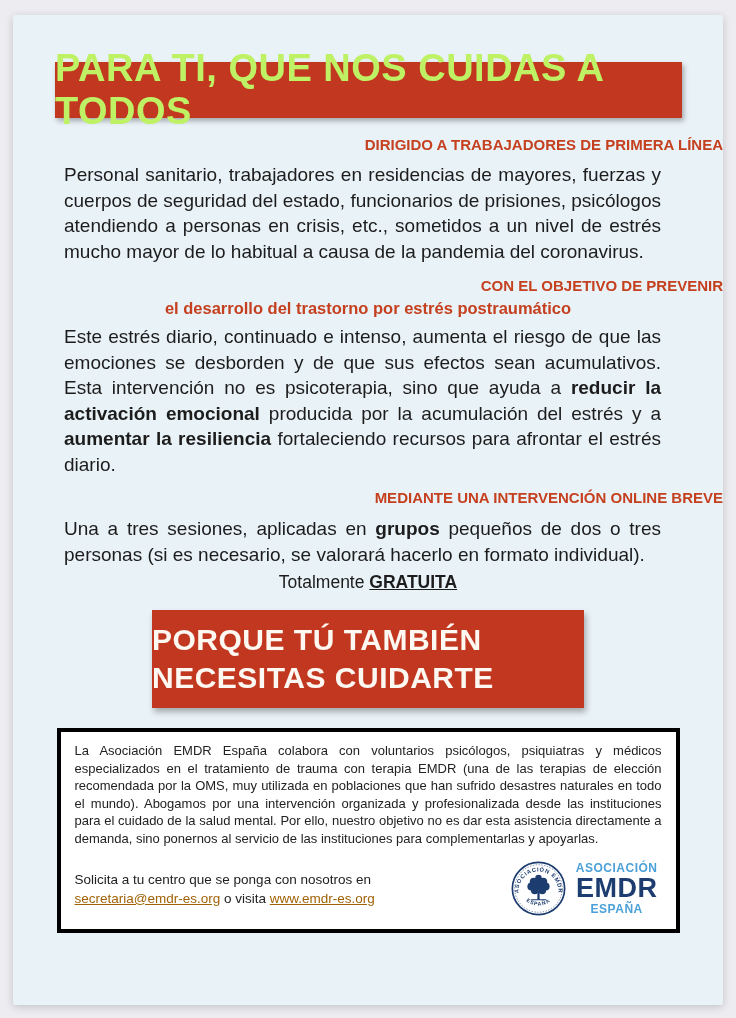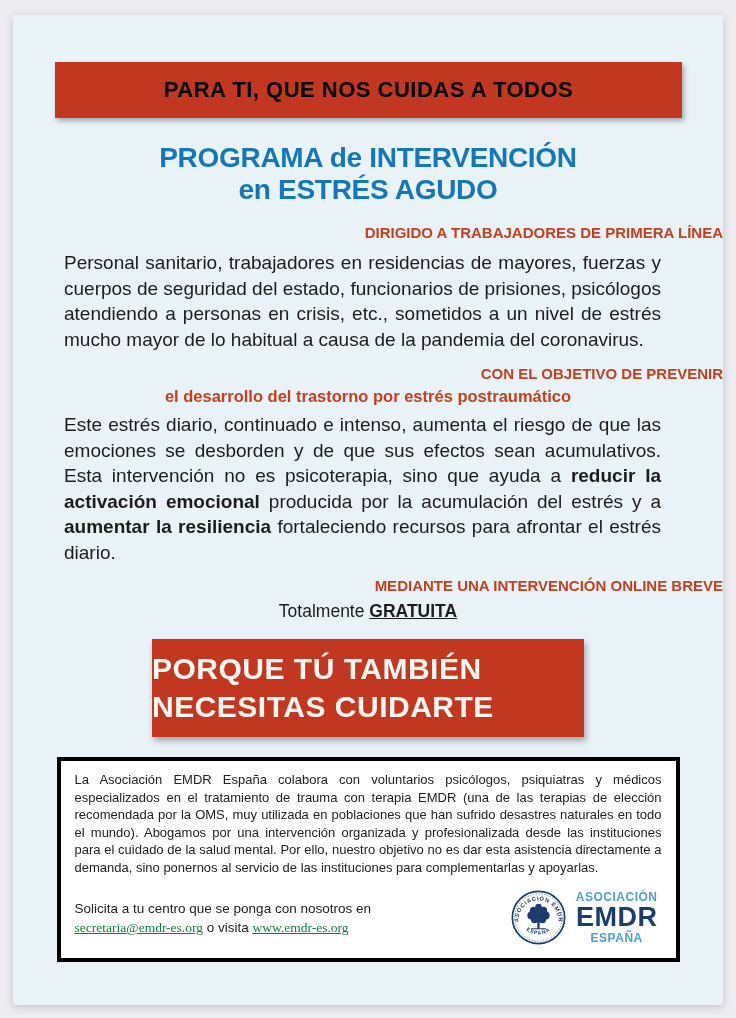--- a/index.html
+++ b/index.html
@@ -27,23 +27,23 @@
     background:var(--page-bg);
     border-radius:3px;
     box-shadow:0 2px 8px rgba(0,0,0,0.18);
     padding-top:47px;
     overflow:hidden;
   }
   .banner{
     margin:0 41px 0 42px;
     height:56px;
     background:var(--banner-red);
-    color:#000000;
-    font-weight:700;
-    font-size:22px;
+    color:#bef264;
+    font-weight:700;
+    font-size:38px;
     letter-spacing:0.5px;
     display:flex;align-items:center;justify-content:center;
     box-shadow:2px 3px 5px rgba(0,0,0,0.30);
   }
   .program-title{
     margin-top:24px;
     text-align:center;
     color:var(--title-blue);
     font-weight:700;
     font-size:28px;
@@ -115,24 +115,23 @@
     display:flex;
     align-items:center;
     justify-content:space-between;
   }
   .contact{
     font-size:13.5px;
     line-height:19px;
     color:#222;
   }
   .contact a{
-    color:#15803d;
+    color:#a16207;
     text-decoration:underline;
     cursor:pointer;
-    font-family:Liberation Serif, serif;
   }
   .logo-row{
     display:flex;
     align-items:center;
     gap:9px;
     padding-right:4px;
   }
   .seal{width:57px;height:57px;}
   .logo-text{
     text-align:center;
@@ -154,33 +153,30 @@
 </style>
 </head>
 <body>
 
 <div class="page">
 
   <div class="banner">
     <span>PARA TI, QUE NOS CUIDAS A TODOS</span>
   </div>
 
-  <div class="program-title">
-    <div>PROGRAMA de INTERVENCIÓN</div>
-    <div>en ESTRÉS AGUDO</div>
-  </div>
 
   <div class="sec-heading">DIRIGIDO A TRABAJADORES DE PRIMERA LÍNEA</div>
   <p class="body-par">Personal sanitario, trabajadores en residencias de mayores, fuerzas y cuerpos de seguridad del estado, funcionarios de prisiones, psicólogos atendiendo a personas en crisis, etc., sometidos a un nivel de estrés mucho mayor de lo habitual a causa de la pandemia del coronavirus.</p>
 
   <div class="sec-heading mt-obj">CON EL OBJETIVO DE PREVENIR</div>
   <div class="sec-subheading">el desarrollo del trastorno por estrés postraumático</div>
   <p class="body-par mt6"><span>Este estrés diario, continuado e intenso, aumenta el riesgo de que las emociones se desborden y de que sus efectos sean acumulativos. Esta intervención no es psicoterapia, sino que ayuda a </span><span style="font-weight: 700;">reducir la activación emocional</span><span> producida por la acumulación del estrés y a </span><span style="font-weight: 700;">aumentar la resiliencia</span><span> fortaleciendo recursos para afrontar el estrés diario.</span></p>
 
   <div class="sec-heading mt-med">MEDIANTE UNA INTERVENCIÓN ONLINE BREVE</div>
+  <p class="body-par mt8"><span>Una a tres sesiones, aplicadas en </span><span style="font-weight: 700;">grupos</span><span> pequeños de dos o tres personas (si es necesario, se valorará hacerlo en formato individual).</span></p>
   <div class="free-line">
     <span>Totalmente </span><span class="u-bold">GRATUITA</span>
   </div>
 
   <div class="cta-box">
     <div>PORQUE TÚ TAMBIÉN</div>
     <div>NECESITAS CUIDARTE</div>
   </div>
 
   <div class="footer-box">

